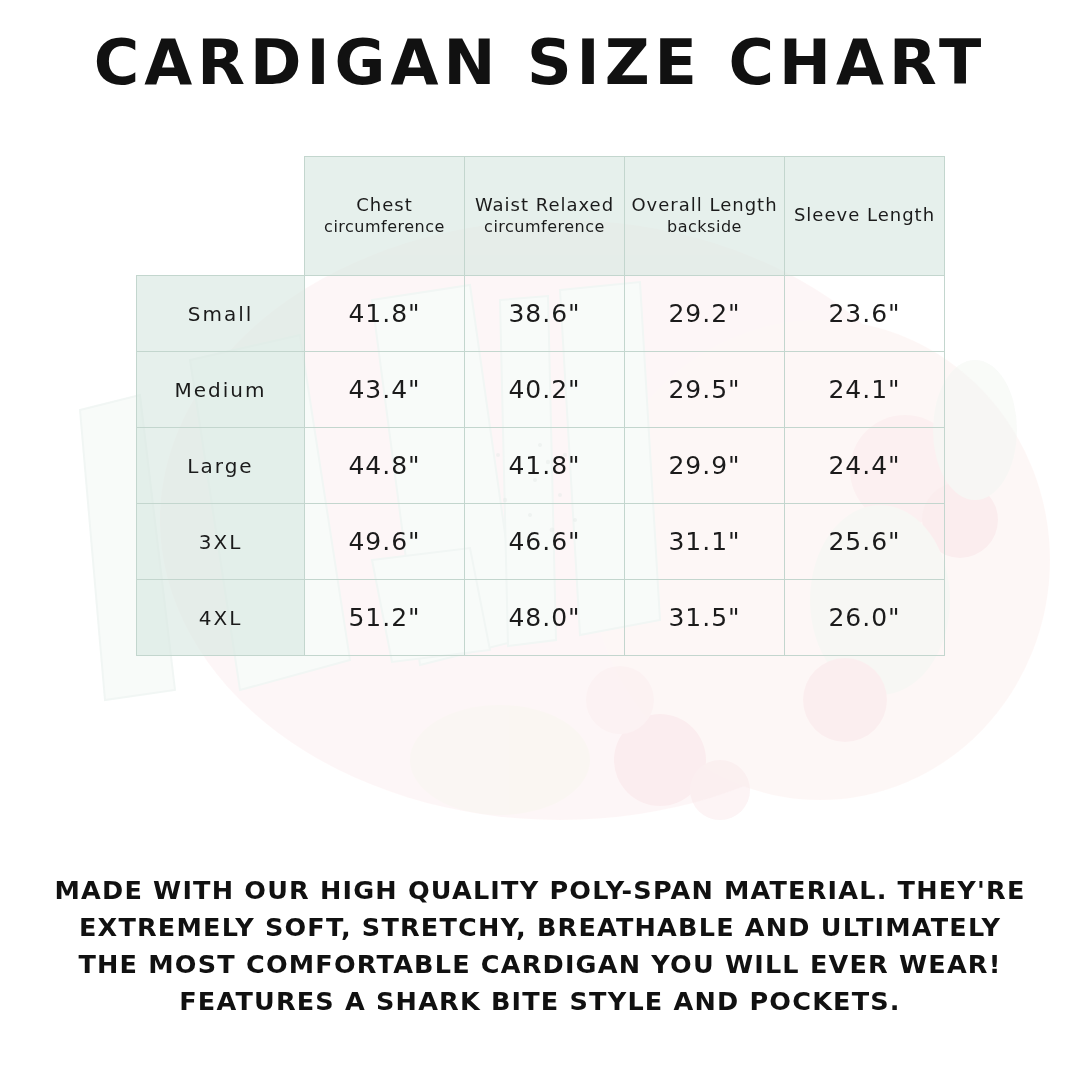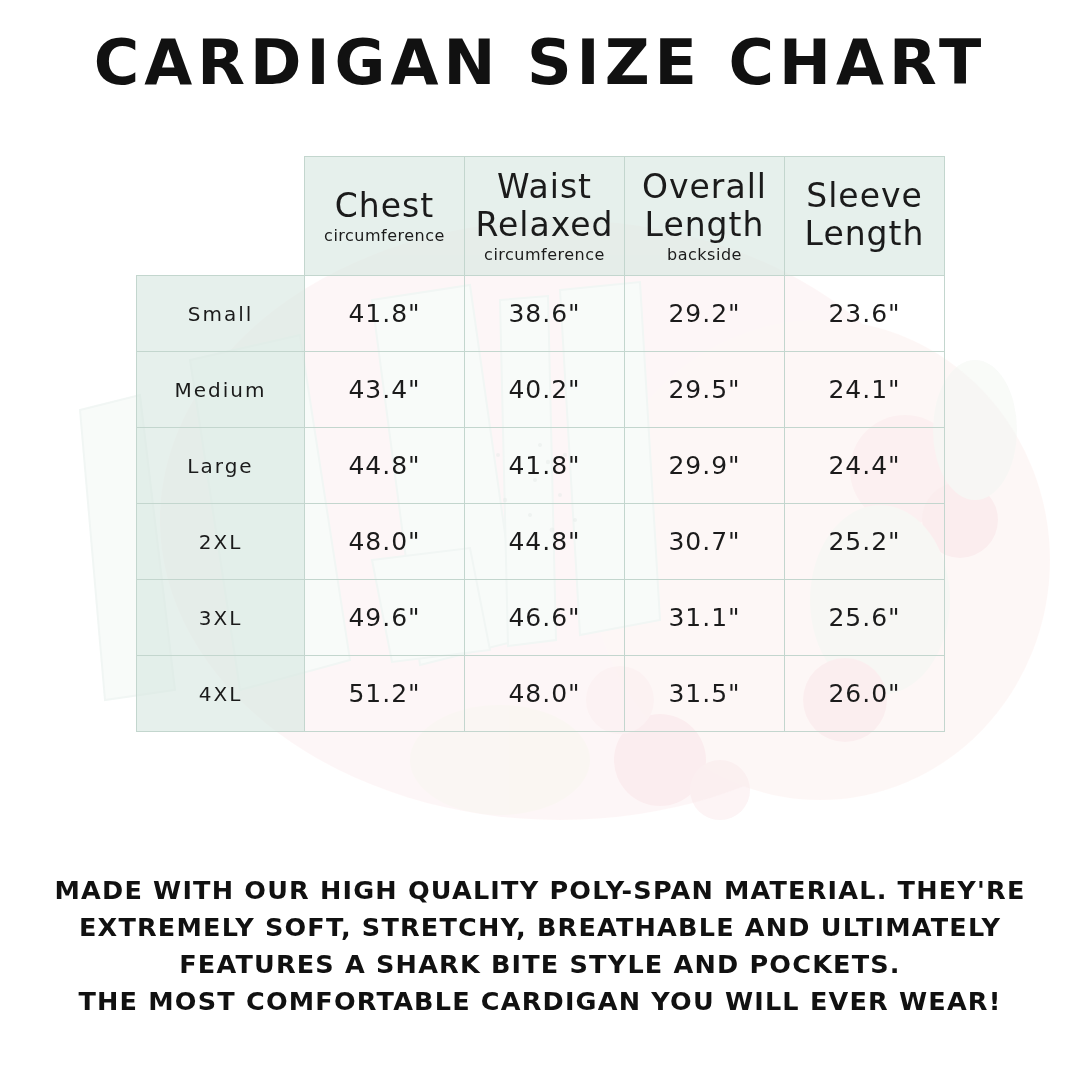--- a/index.html
+++ b/index.html
@@ -77,21 +77,21 @@
     line-height: 1.15;
   }
   thead th.corner {
     background: transparent;
     border-left: none;
     border-top: none;
     border-bottom: none;
   }
   .h-main {
     display: block;
-    font-size: 33px;
+    font-size: 18px;
     letter-spacing: 1px;
   }
   .h-sub {
     display: block;
     font-size: 16px;
     letter-spacing: 0.5px;
     margin-top: 2px;
   }
   tbody td {
     height: 75px;
@@ -218,44 +218,37 @@
           <td>24.1"</td>
         </tr>
         <tr>
           <td class="size-label">Large</td>
           <td>44.8"</td>
           <td>41.8"</td>
           <td>29.9"</td>
           <td>24.4"</td>
         </tr>
         <tr>
-          <td class="size-label">2XL</td>
-          <td>48.0"</td>
-          <td>44.8"</td>
-          <td>30.7"</td>
-          <td>25.2"</td>
-        </tr>
-        <tr>
           <td class="size-label">3XL</td>
           <td>49.6"</td>
           <td>46.6"</td>
           <td>31.1"</td>
           <td>25.6"</td>
         </tr>
         <tr>
           <td class="size-label">4XL</td>
           <td>51.2"</td>
           <td>48.0"</td>
           <td>31.5"</td>
           <td>26.0"</td>
         </tr>
       </tbody>
     </table>
   </div>
 
   <div id="footer">
     <span class="line">MADE WITH OUR HIGH QUALITY POLY-SPAN MATERIAL. THEY'RE</span>
     <span class="line">EXTREMELY SOFT, STRETCHY, BREATHABLE AND ULTIMATELY</span>
+    <span class="line">THE MOST COMFORTABLE CARDIGAN YOU WILL EVER WEAR!</span>
     <span class="line">FEATURES A SHARK BITE STYLE AND POCKETS.</span>
-    <span class="line">THE MOST COMFORTABLE CARDIGAN YOU WILL EVER WEAR!</span>
   </div>
 
 </div>
 
 </body></html>

